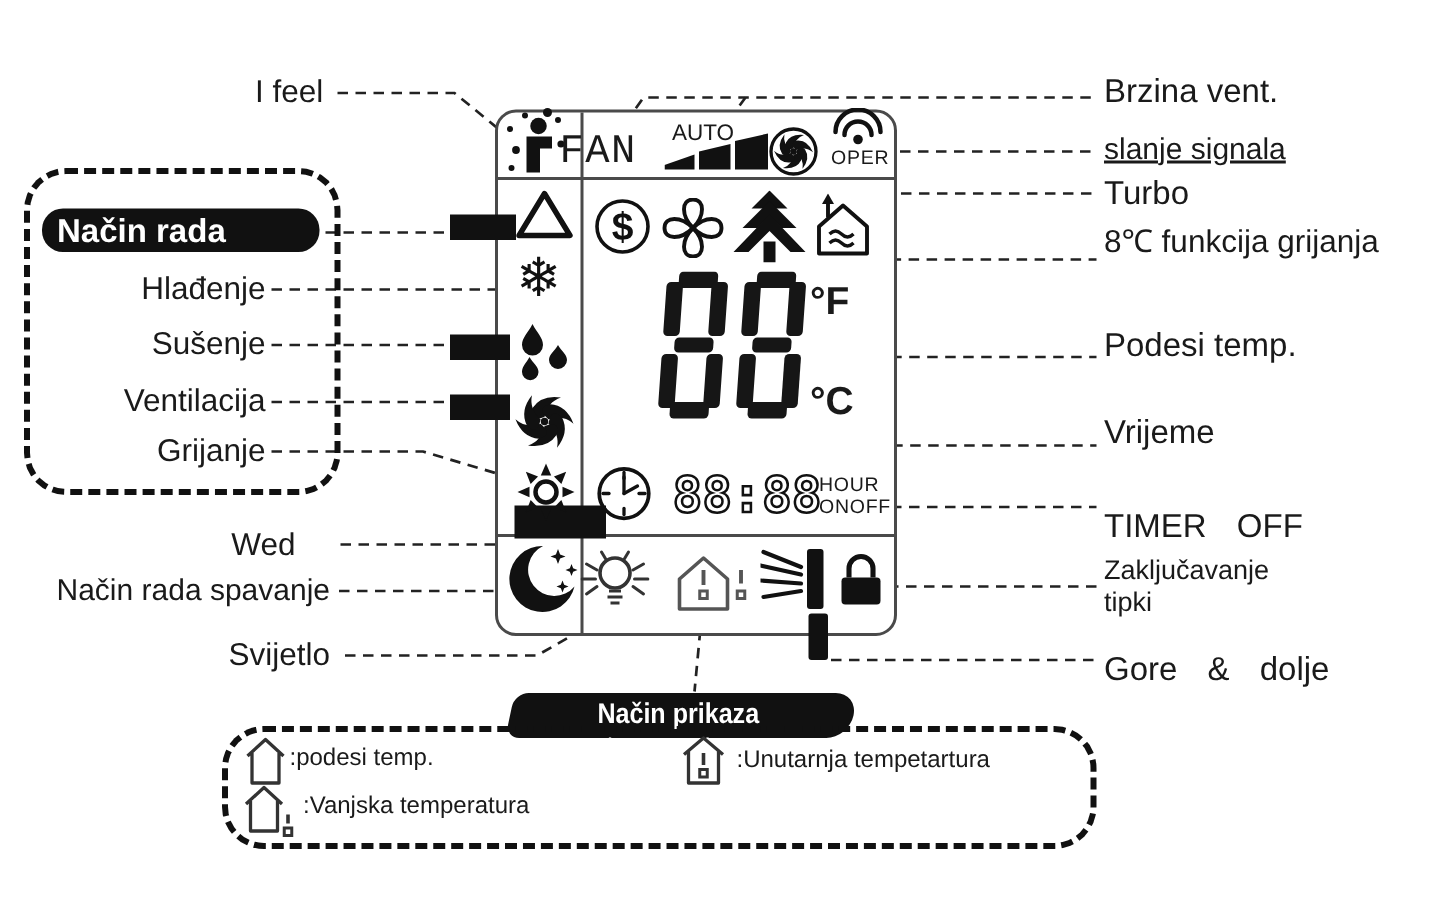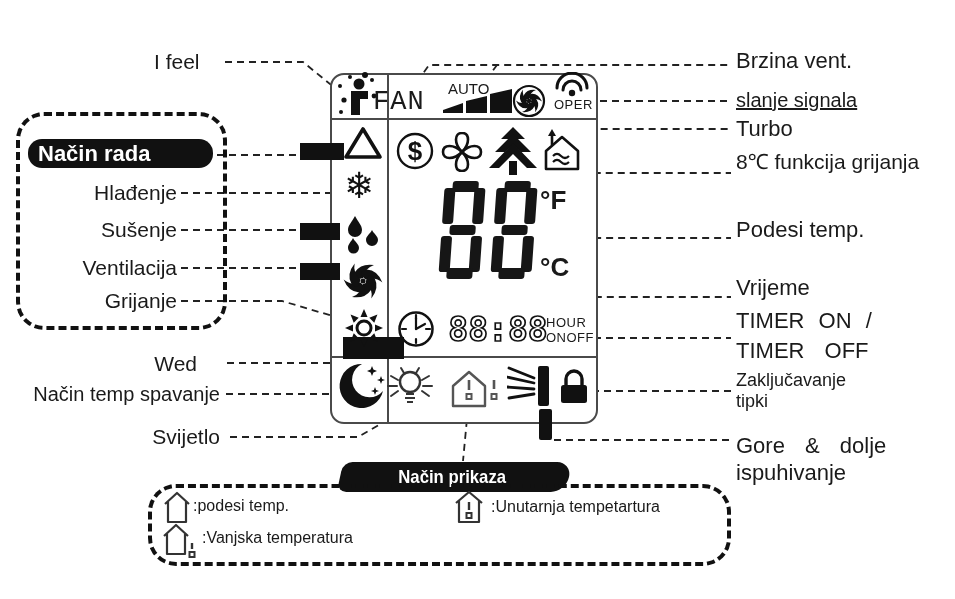--- a/index.html
+++ b/index.html
@@ -53,47 +53,45 @@
   <div class="divline" style="left:387px;top:75px;width:2px;height:347px;"></div>
   <div class="divline" style="left:332px;top:118px;width:264px;height:2px;"></div>
   <div class="divline" style="left:332px;top:356px;width:264px;height:2px;"></div>
 
   <div class="blackbar" style="left:300px;top:143px;width:44px;height:17px;"></div>
   <div class="blackbar" style="left:300px;top:223px;width:40px;height:17px;"></div>
   <div class="blackbar" style="left:300px;top:263px;width:40px;height:17px;"></div>
   <div class="blackbar" style="left:343px;top:337px;width:61px;height:22px;"></div>
   <div class="blackbar" style="left:539px;top:409px;width:13px;height:31px;border-radius:2px;"></div>
 
-  <div class="lbl" style="left:154px;top:50px;">I feel</div>
+  <div class="lbl" style="left:170px;top:50px;">I feel</div>
 
   <div class="pill" style="left:28px;top:92px;width:185px;height:29px;margin-top:47px;">
     <span class="abs" style="left:10px;top:2px;font-size:22px;">Način rada</span>
   </div>
   <div class="dashbox" style="left:16px;top:112px;width:211px;height:218px;"></div>
 
   <div class="lbl r" style="right:778px;top:181px;">Hlađenje</div>
   <div class="lbl r" style="right:778px;top:218px;">Sušenje</div>
   <div class="lbl r" style="right:778px;top:256px;">Ventilacija</div>
   <div class="lbl r" style="right:778px;top:289px;">Grijanje</div>
   <div class="lbl r" style="right:758px;top:352px;">Wed</div>
-  <div class="lbl r sz20" style="right:735px;top:383px;">Način temp spavanje</div>
+  <div class="lbl r sz20" style="right:735px;top:383px;">Način rada spavanje</div>
   <div class="lbl r" style="right:735px;top:425px;">Svijetlo</div>
 
   <div class="lbl sz22" style="left:736px;top:49px;">Brzina vent.</div>
   <div class="lbl sz20" style="left:736px;top:89px;text-decoration:underline;">slanje signala</div>
   <div class="lbl sz22" style="left:736px;top:117px;">Turbo</div>
   <div class="lbl" style="left:736px;top:150px;">8℃ funkcija grijanja</div>
   <div class="lbl sz22" style="left:736px;top:218px;">Podesi temp.</div>
   <div class="lbl sz22" style="left:736px;top:276px;">Vrijeme</div>
-  <div class="lbl sz22 ws-mid" style="left:736px;top:309px;">TIMER ON /</div>
   <div class="lbl sz22 ws-wide" style="left:736px;top:339px;">TIMER OFF</div>
   <div class="lbl sz18" style="left:736px;top:371px;">Zaključavanje</div>
   <div class="lbl sz18" style="left:736px;top:392px;">tipki</div>
   <div class="lbl sz22 ws-wide" style="left:736px;top:434px;">Gore &amp; dolje</div>
-  <div class="lbl sz22" style="left:736px;top:461px;">ispuhivanje</div>
 
   <svg class="abs" style="left:332px;top:72px;" width="50" height="48" viewBox="0 0 50 48">
     <circle cx="27" cy="12" r="5.5" fill="#111"></circle>
     <path d="M19,19 h17 v8 h-8 v16 h-9 Z" fill="#111"></path>
     <circle cx="8" cy="14" r="2" fill="#111"></circle>
       <circle cx="12" cy="28" r="2.6" fill="#111"></circle>
     <circle cx="9" cy="40" r="2" fill="#111"></circle>
       <circle cx="40" cy="8" r="2" fill="#111"></circle>
     <circle cx="42" cy="24" r="2.4" fill="#111"></circle>
       <circle cx="33" cy="3" r="3" fill="#111"></circle>

